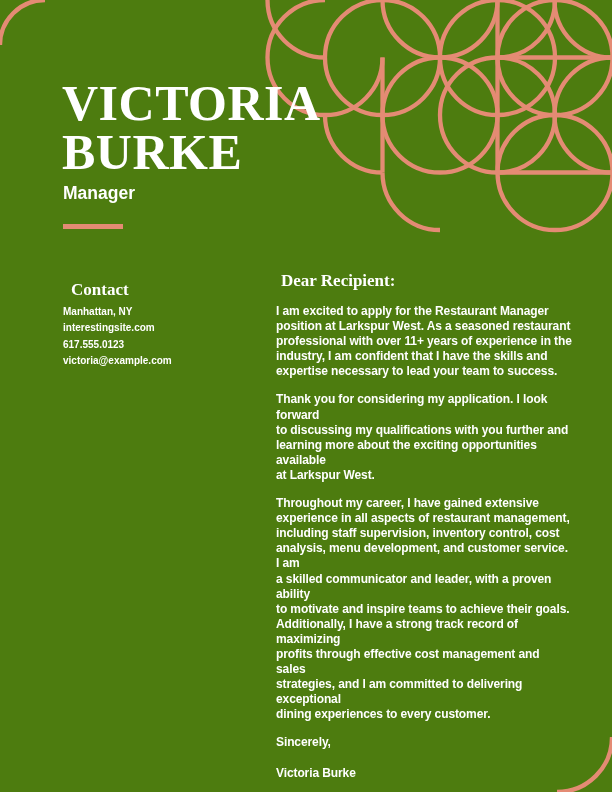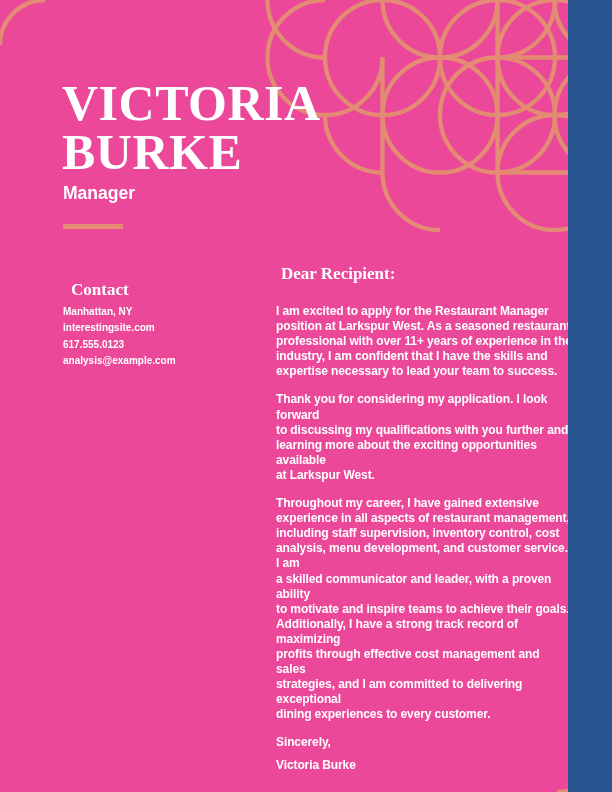--- a/index.html
+++ b/index.html
@@ -1,19 +1,19 @@
 <!DOCTYPE html>
 <html><head>
 <meta charset="utf-8">
 <style>
   html,body{margin:0;padding:0;background:#295591;}
   .page{
     position:relative;
-    width:568px;height:792px;
-    background:#ec4899;
+    width:612px;height:792px;
+    background:#4d7c0f;
     overflow:hidden;
     font-family:"Liberation Sans",sans-serif;
   }
   .deco{position:absolute;left:0;top:0;width:612px;height:792px;pointer-events:none;}
 
   .name-title{
     position:absolute;left:62px;top:79px;margin:0;
     font-family:"Liberation Serif",serif;
     font-weight:700;font-size:50px;line-height:49px;
     letter-spacing:0.5px;color:#ffffff;white-space:pre-line;
@@ -32,30 +32,30 @@
     font-family:"Liberation Serif",serif;
     font-weight:600;font-size:17px;line-height:1.2;
     color:#ffffff;
   }
   .contact-heading{position:absolute;left:63px;top:272px;}
   .contact-lines{
     position:absolute;left:63px;top:304px;
     font-size:10px;font-weight:600;line-height:16.4px;color:#ffffff;
   }
 
-  .salutation{position:absolute;left:273px;top:256px;}
+  .salutation{position:absolute;left:273px;top:263px;}
   .letter-body{
     position:absolute;left:276px;top:304px;width:296px;
     font-size:12px;font-weight:600;line-height:15.1px;
     letter-spacing:-0.1px;color:#ffffff;
   }
   .letter-body p{
     margin:0 0 13px 0;white-space:pre-line;
   }
-  .letter-body p.closing{margin-bottom:7px;}
+  .letter-body p.closing{margin-bottom:15px;}
   .letter-body p.signature{margin-bottom:0;}
 </style>
 </head>
 <body>
 
 <div class="page">
 
   <svg class="deco" viewBox="0 0 612 792" aria-hidden="true">
     <g fill="none" stroke="#E48B74" stroke-width="4.3">
 
@@ -87,21 +87,21 @@
   <h1 class="name-title">VICTORIA
 BURKE</h1>
   <div class="job-title">Manager</div>
   <div class="accent-rule"></div>
 
   <h2 class="section-heading contact-heading">Contact</h2>
   <div class="contact-lines">
     <div>Manhattan, NY</div>
     <div>interestingsite.com</div>
     <div>617.555.0123</div>
-    <div>analysis@example.com</div>
+    <div>victoria@example.com</div>
   </div>
 
   <h2 class="section-heading salutation">Dear Recipient:</h2>
   <div class="letter-body">
     <p>I am excited to apply for the Restaurant Manager
 position at Larkspur West. As a seasoned restaurant
 professional with over 11+ years of experience in the
 industry, I am confident that I have the skills and
 expertise necessary to lead your team to success.</p>
     <p>Thank you for considering my application. I look forward

